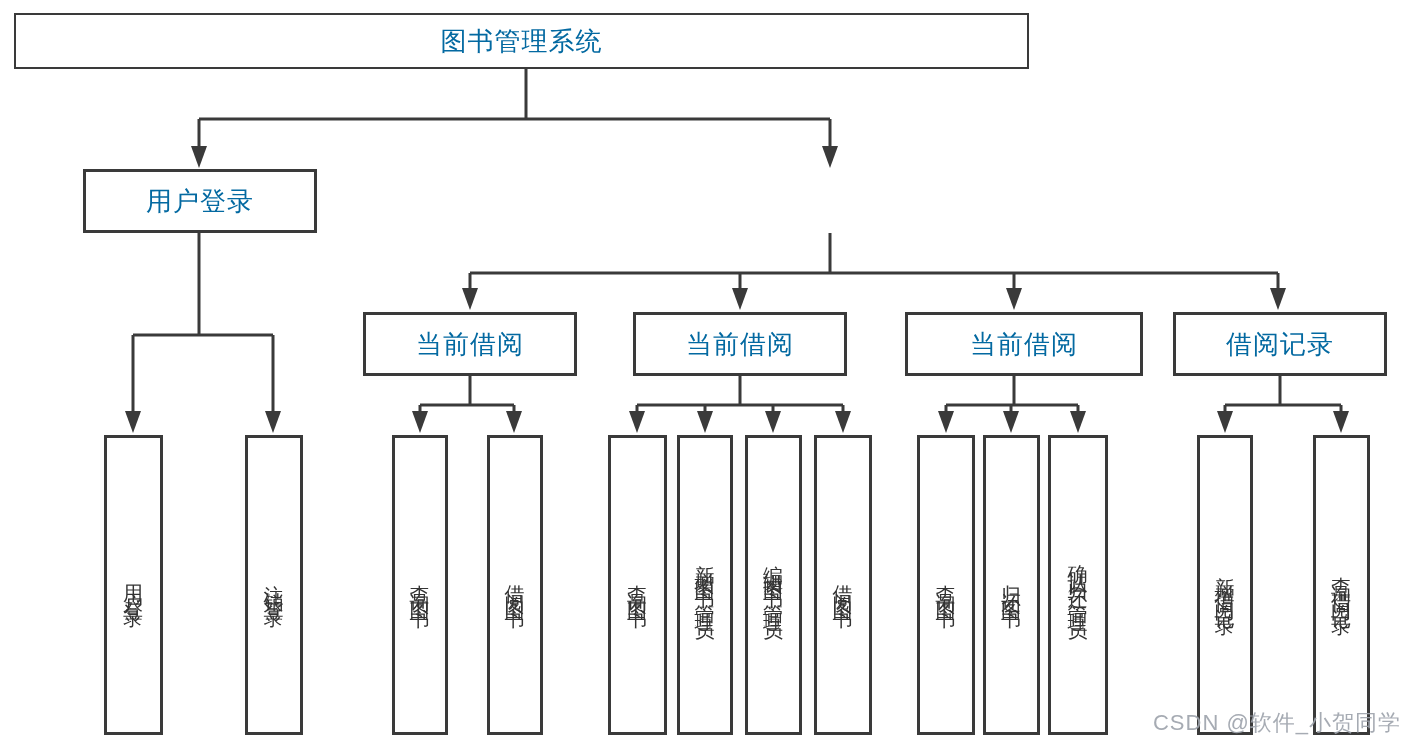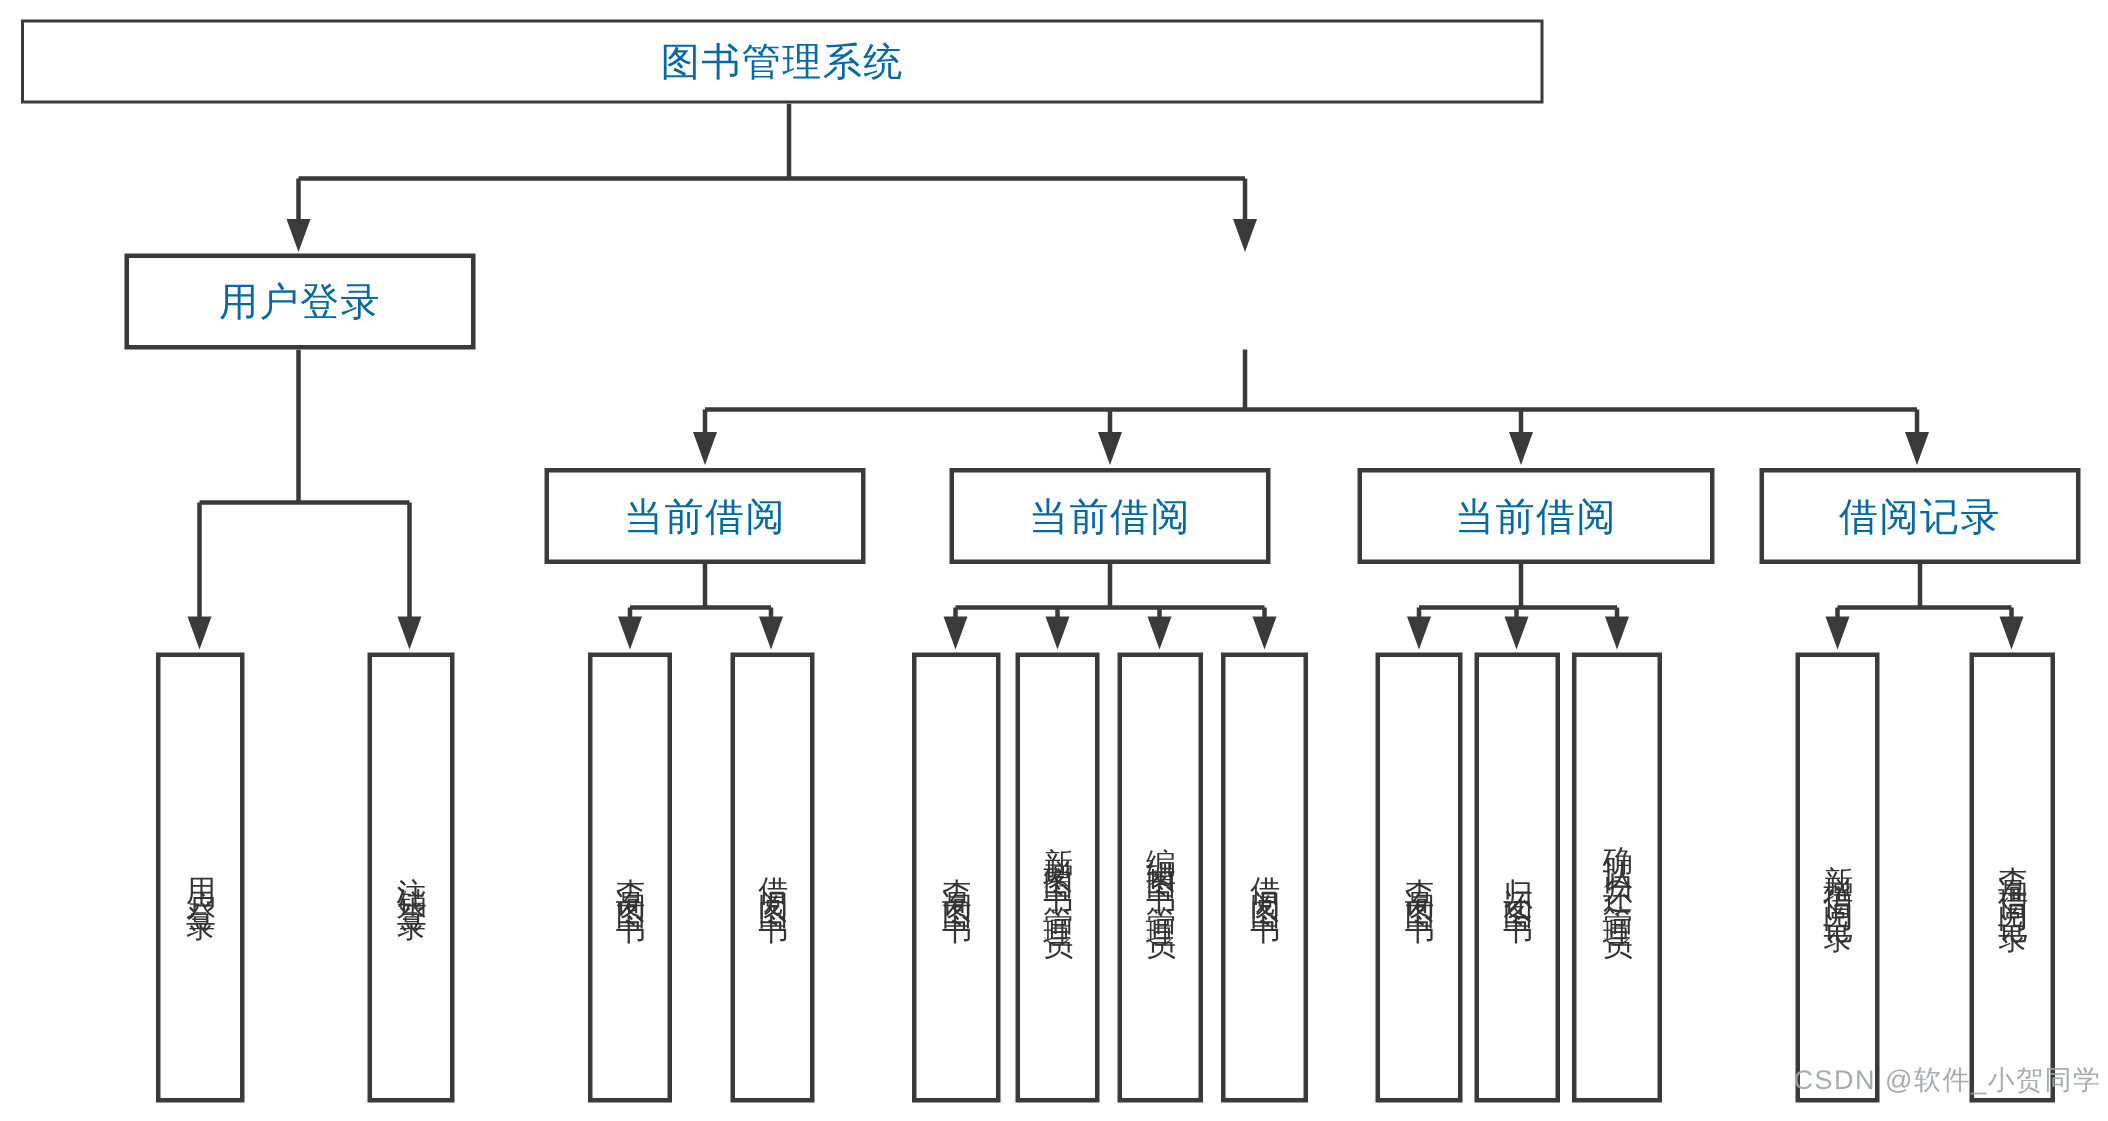--- a/index.html
+++ b/index.html
@@ -31,21 +31,21 @@
     text-orientation:mixed;
     font-size:20px;
     line-height:1.1;
     letter-spacing:8px;
     color:#333333;
     white-space:nowrap;
   }
   .watermark{
     position:absolute;z-index:5;
     right:4px;top:708px;
-    font-size:18px;
+    font-size:22px;
     letter-spacing:1px;
     color:rgba(158,164,173,0.92);
     white-space:nowrap;
   }
 </style>
 </head>
 <body>
 
 <div class="canvas">
 

